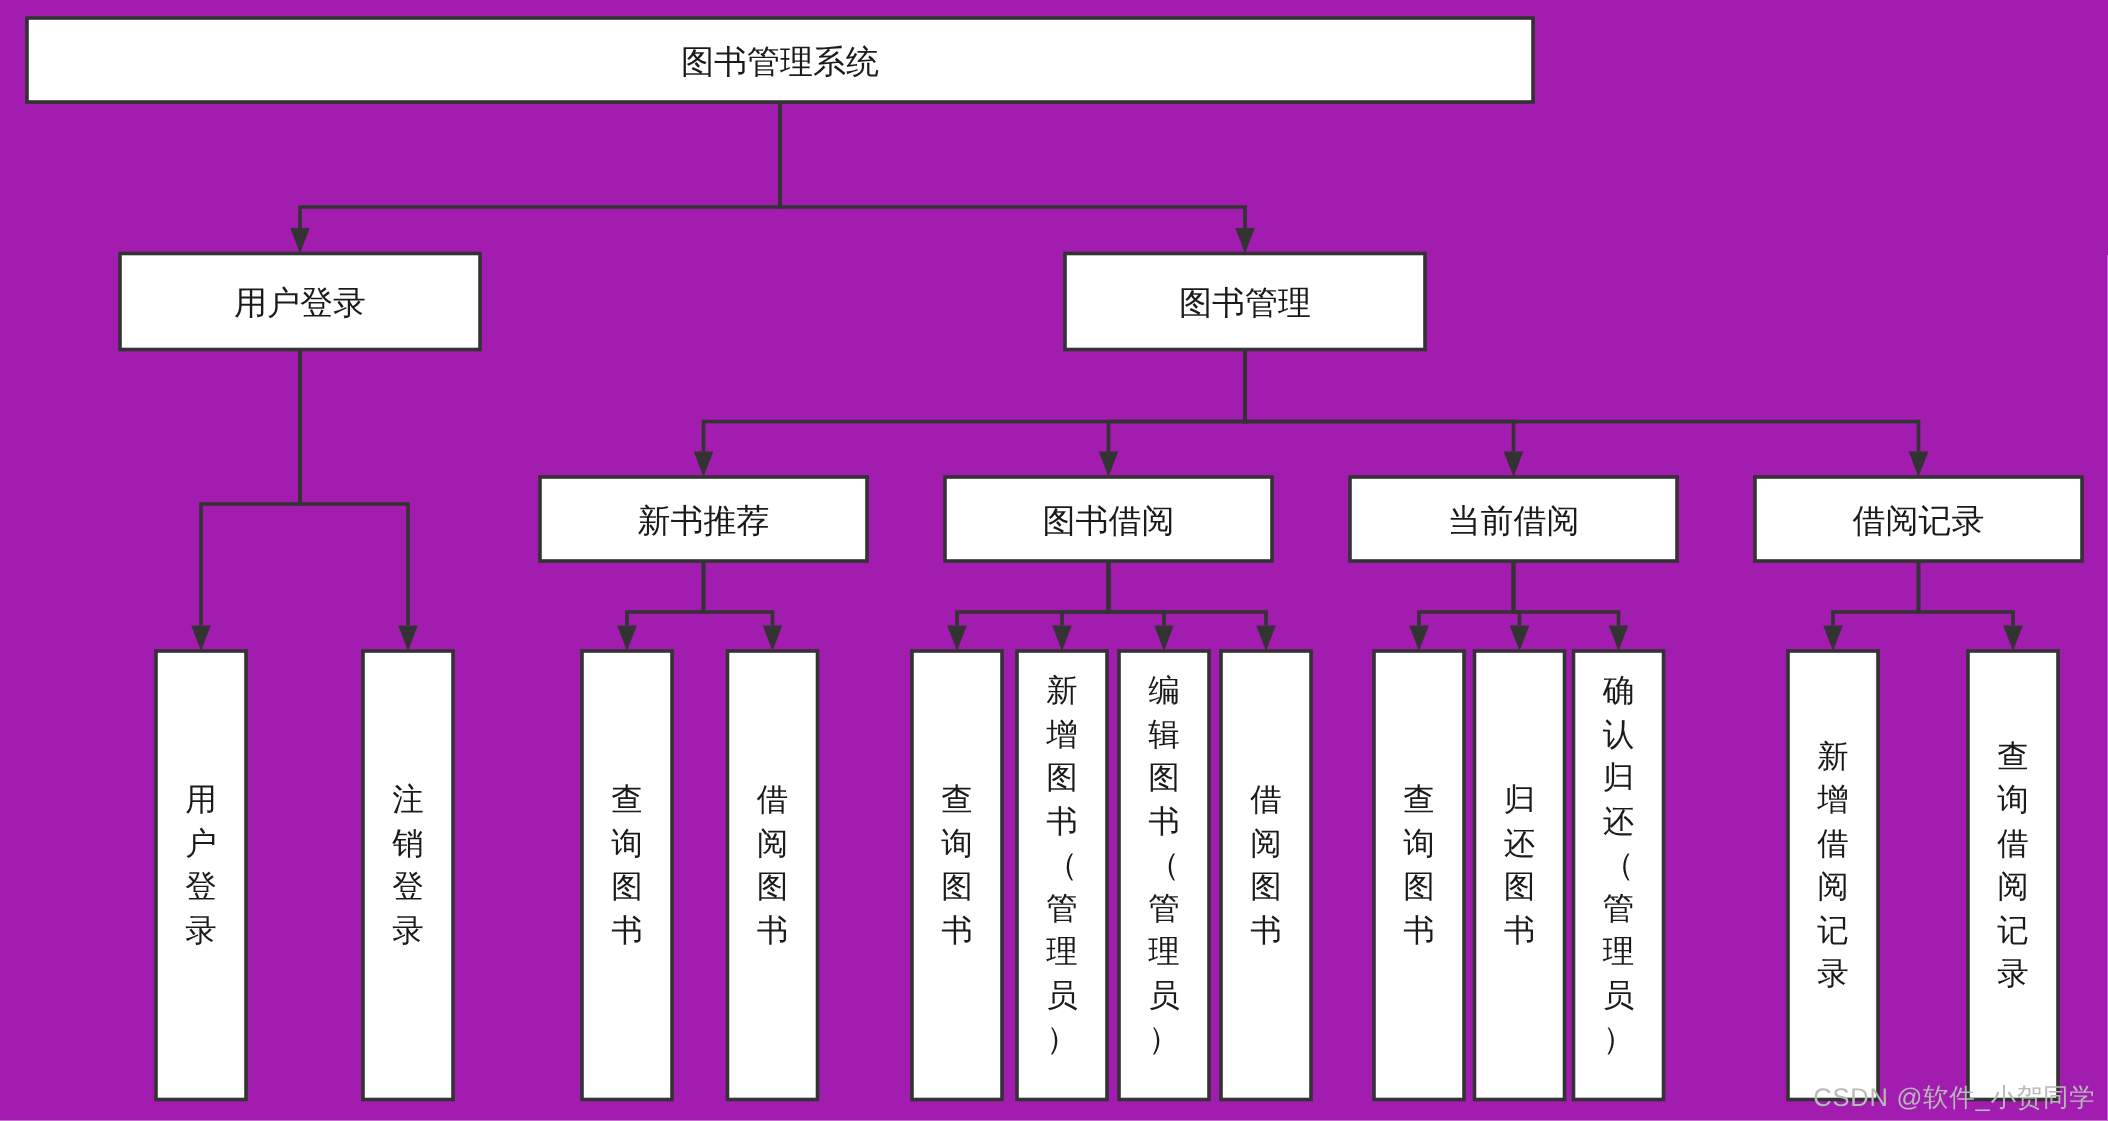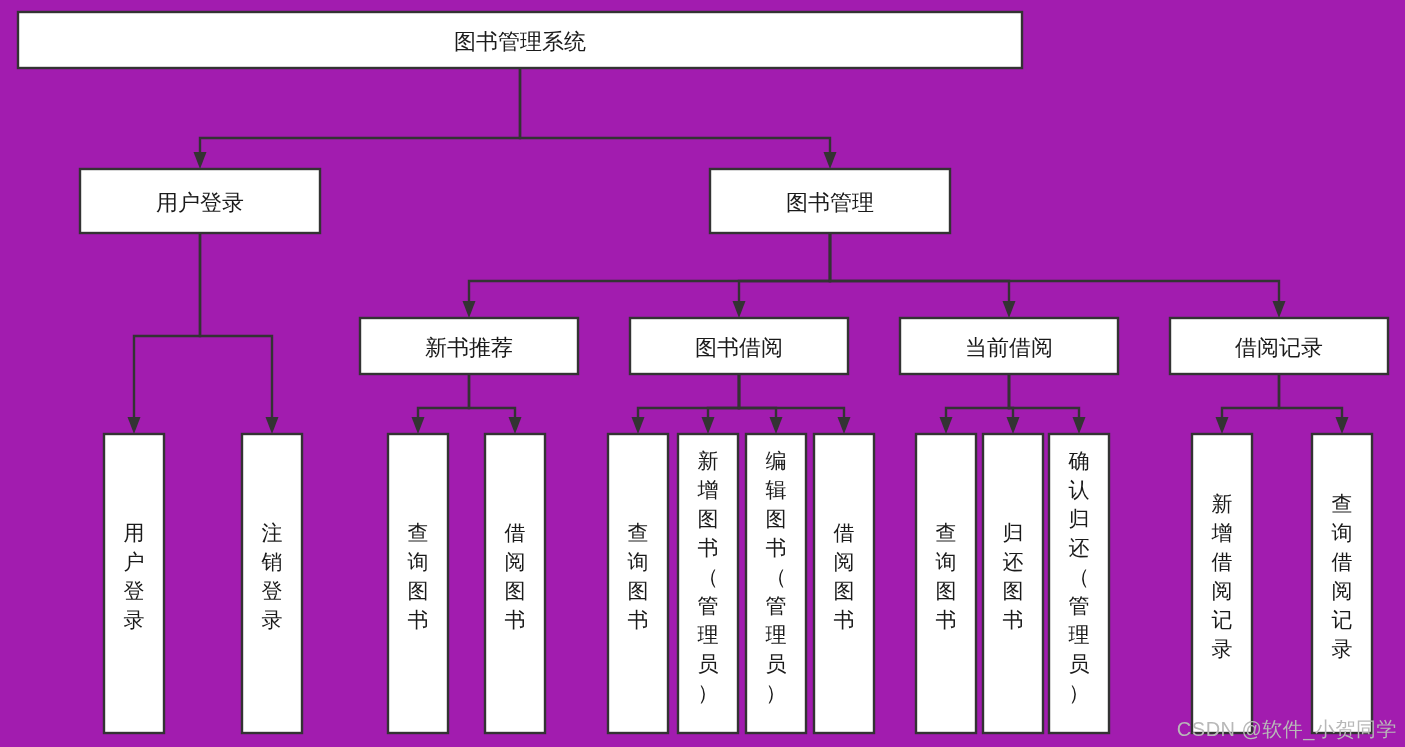--- a/index.html
+++ b/index.html
@@ -52,21 +52,21 @@
     fill: #1a1a1a;
     font-family: "Liberation Sans", "DejaVu Sans", sans-serif;
     font-size: 21px;
     text-anchor: middle;
   }
   .watermark {
     position: absolute;
     right: 8px;
     bottom: 4px;
     font-family: "Liberation Sans", "DejaVu Sans", sans-serif;
-    font-size: 20px;
+    font-size: 17px;
     color: #b8b8b8;
     letter-spacing: 0.5px;
     white-space: nowrap;
     pointer-events: none;
   }
 </style>
 </head>
 <body>
 
 <div id="diagram-root">

